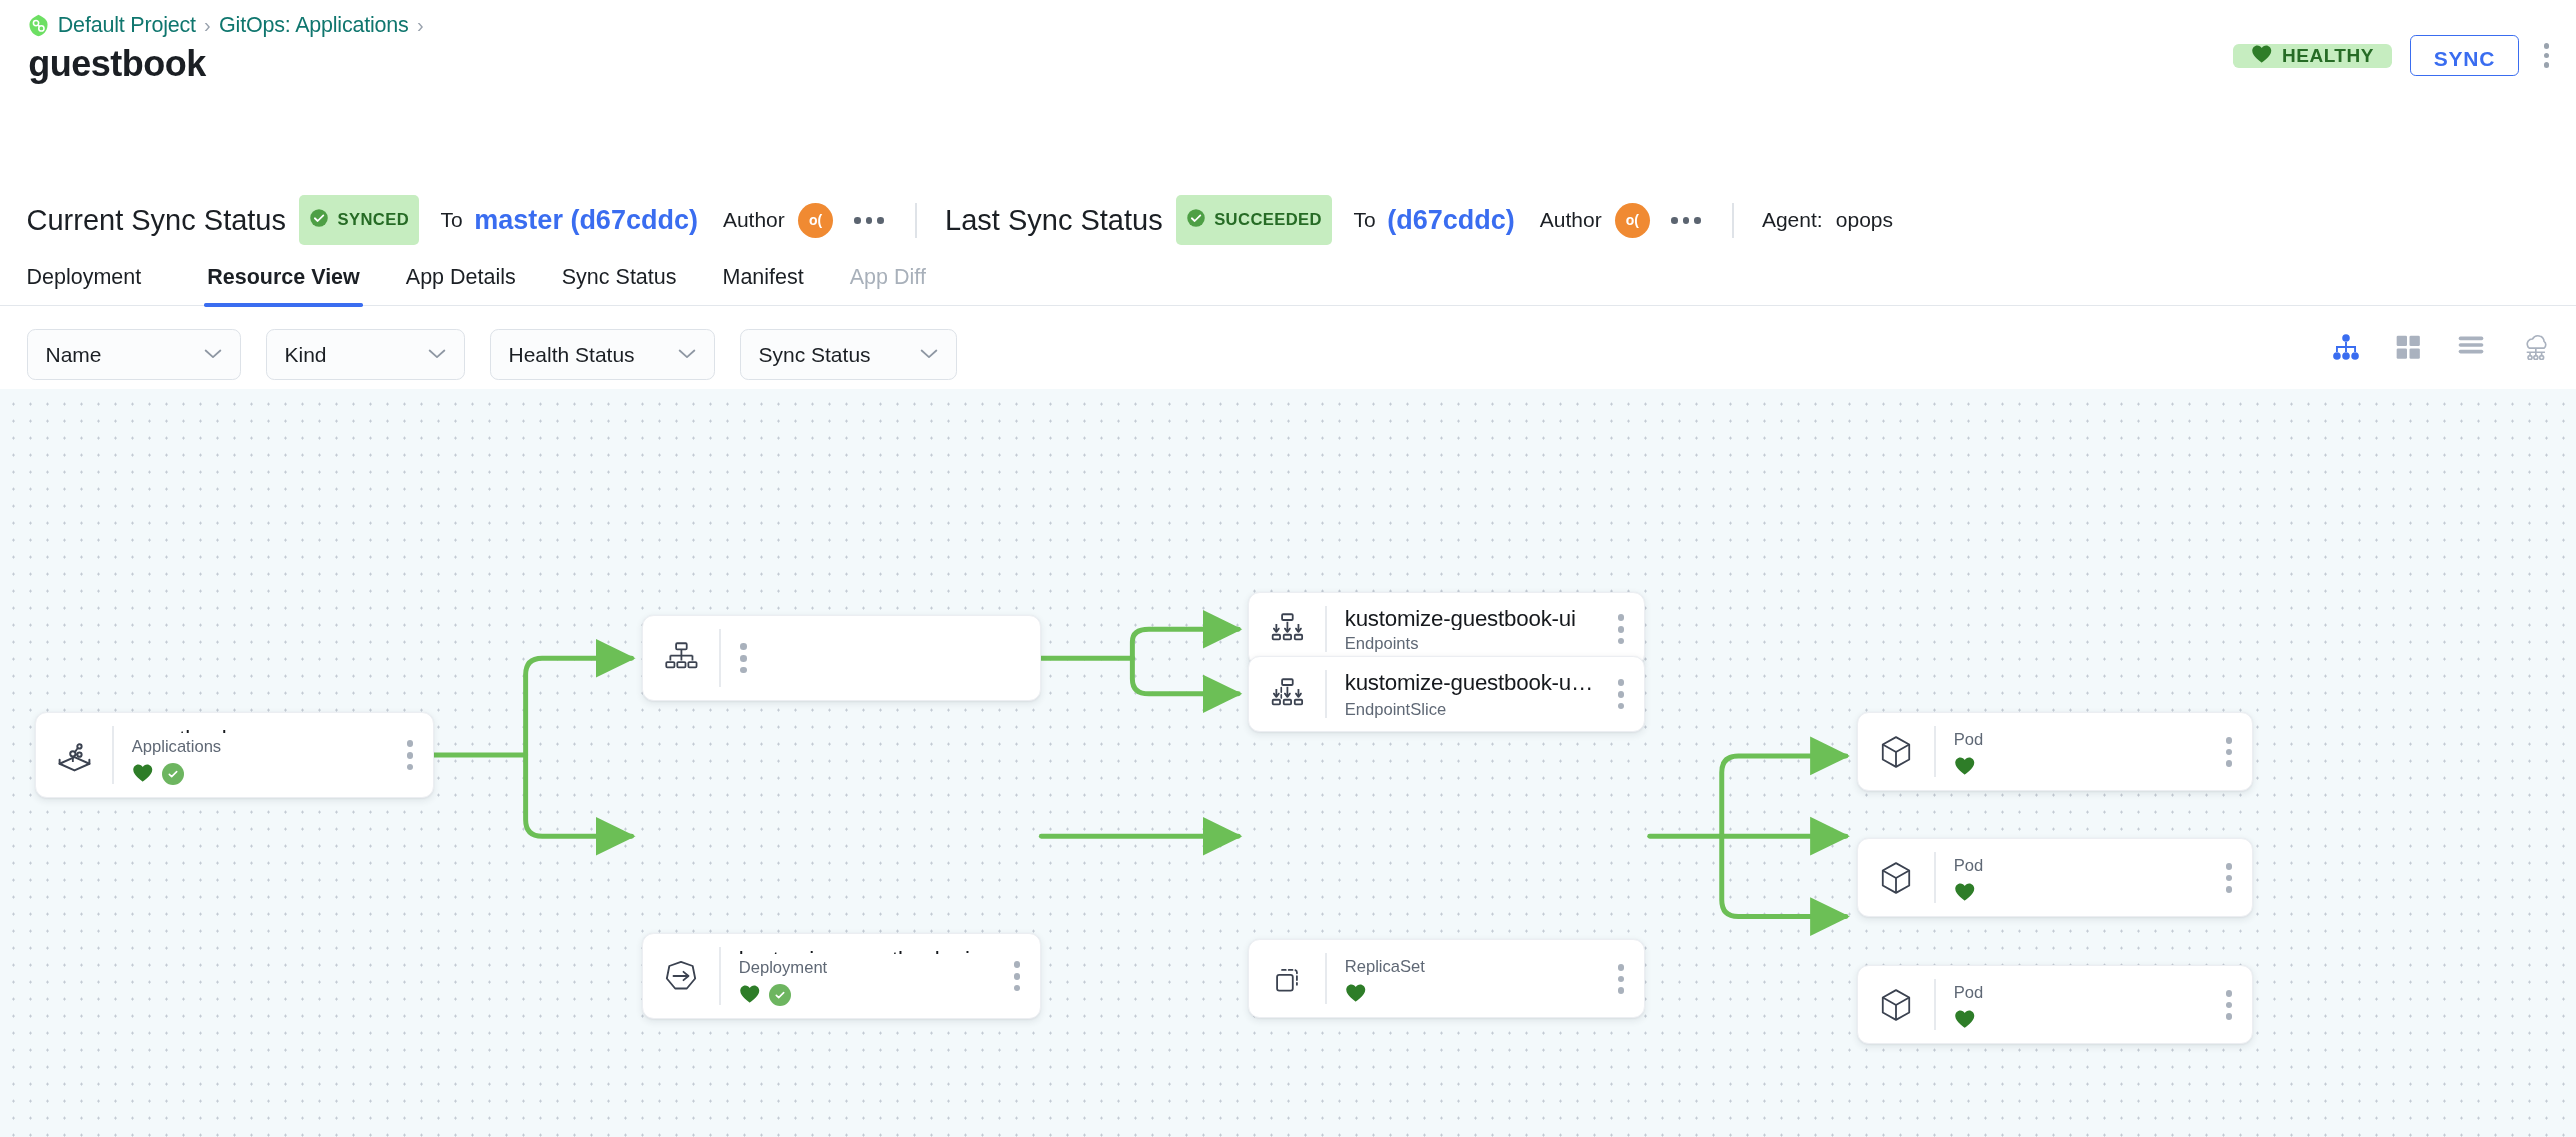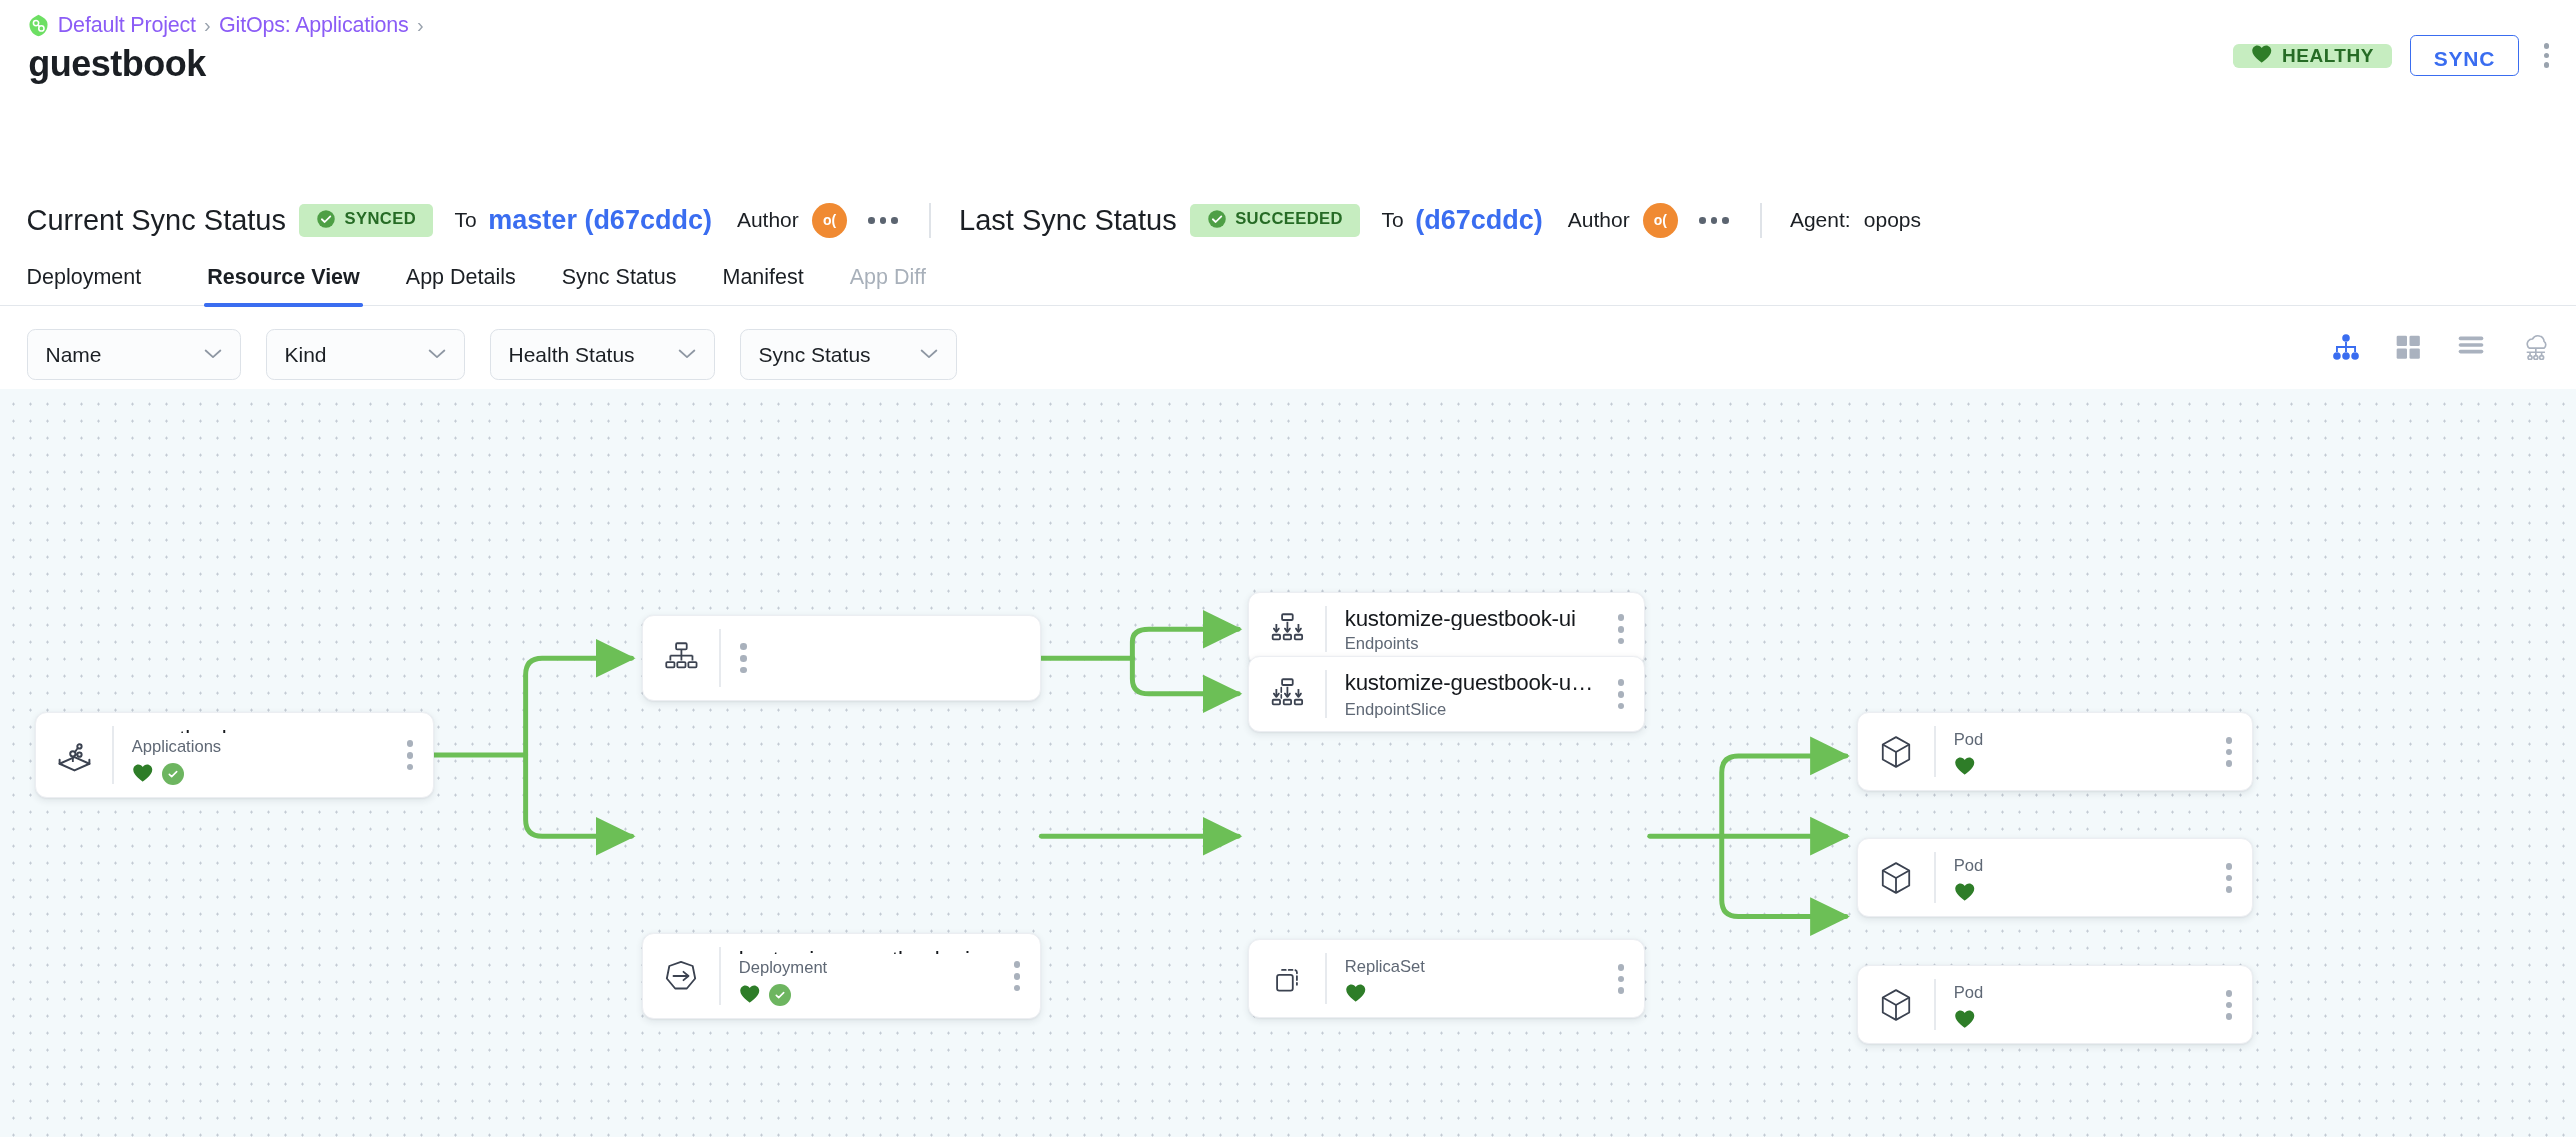--- a/index.html
+++ b/index.html
@@ -21,21 +21,21 @@
 
   .breadcrumb {
     display: flex;
     align-items: center;
     gap: 8.3px;
     padding-top: 18px;
     height: 33px;
   }
   .bc-logo { width: 23px; height: 23px; flex: 0 0 auto; }
   .bc-link {
-    color: #8b5cf6;
+    color: #0f766e;
     font-size: 21.5px;
     letter-spacing: -0.2px;
     cursor: pointer;
   }
   .bc-sep { color: #9aa3ae; font-size: 20px; }
 
   .page-title {
     font-size: 36px;
     font-weight: bold;
     color: #1b1f24;
@@ -92,23 +92,23 @@
     align-items: center;
     gap: 0;
     padding: 0 26.5px;
     height: 50px;
     margin-top: 3.3px;
     font-size: 21px;
     color: #1b1f24;
   }
   .sb-label { color: #1b1f24; font-size: 29px; margin-right: 13.2px; white-space: nowrap; }
   .sb-pill {
-    display: flex; gap: 8.3px;
+    display: flex; align-items: center; gap: 8.3px;
     background: #c6edc0; border-radius: 5px;
-    padding: 5px 17px; height: 33px;
+    padding: 5px 10px; height: 50px;
   }
   .sb-pill .t { color: #266b25; font-size: 16.6px; font-weight: bold; letter-spacing: 0.4px; }
   .sb-to { margin: 0 11.6px 0 21.5px; color: #1b1f24; font-size: 21px; }
   .sb-rev { color: #3a6df0; font-size: 27px; font-weight: bold; cursor: pointer; white-space: nowrap; }
   .sb-author { margin-left: 25px; color: #1b1f24; font-size: 21px; }
   .avatar {
     width: 35px; height: 35px; border-radius: 50%;
     background: #f08a32; color: #fff;
     display: flex; align-items: center; justify-content: center;
     font-size: 14px; font-weight: bold; margin-left: 13.2px;

